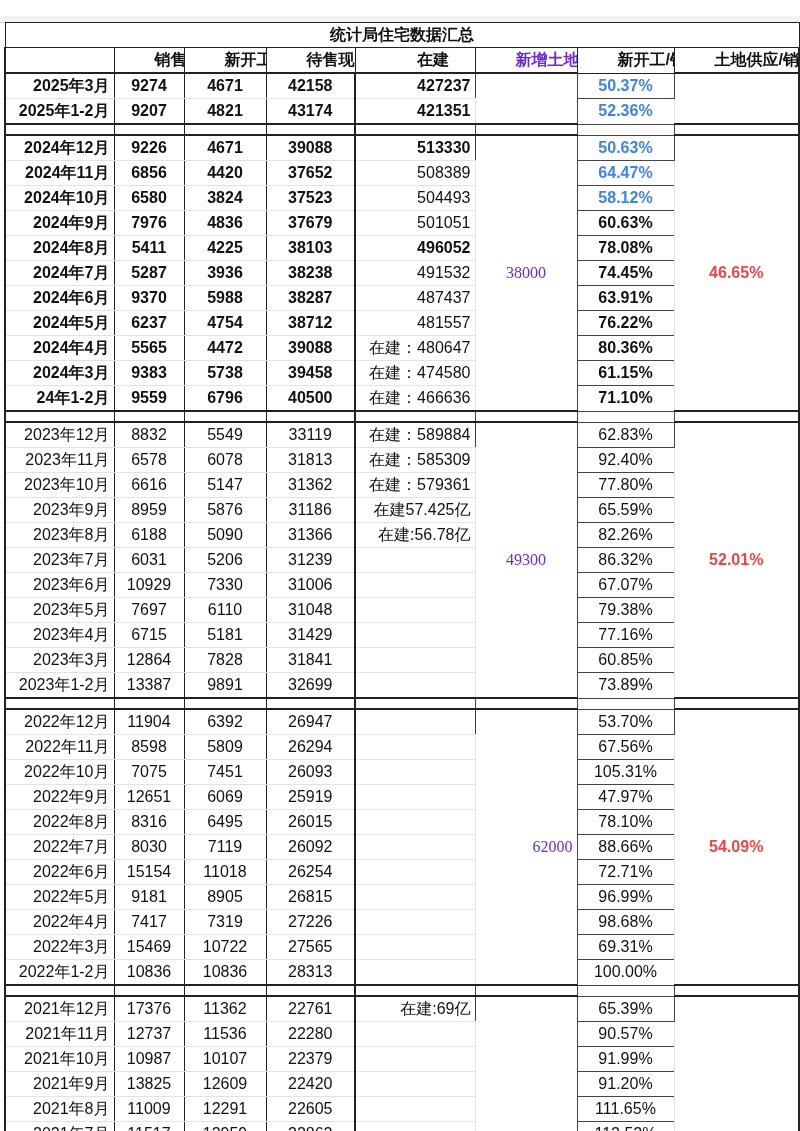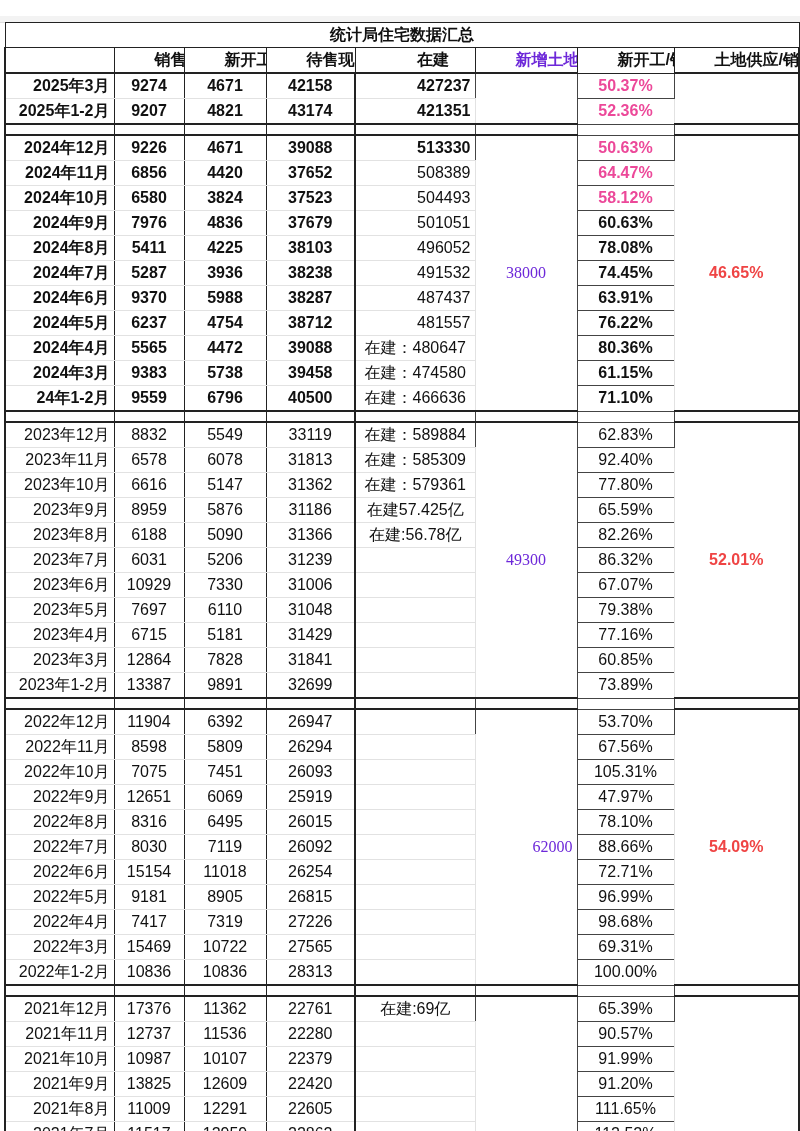--- a/index.html
+++ b/index.html
@@ -8,31 +8,31 @@
   .sheet { position:absolute; left:0; top:16px; width:800px; height:1131px; }
   .topstrip { position:absolute; left:0; top:0; width:800px; height:6px; background:#f3f3f3; border-bottom:1px solid #ddd; }
   table { position:absolute; left:4px; top:6px; border-collapse:collapse; table-layout:fixed; width:794px; }
   td { height:24px; padding:0 4px; font-size:16px; white-space:nowrap; overflow:hidden; border:1px solid #e2e2e2; line-height:24px; }
   .title td { text-align:center; font-weight:bold; font-size:16px; border:1px solid #222; border-bottom:1.5px solid #222; height:23px; }
   .hdr td { text-align:center; font-weight:bold; font-size:16px; border:1px solid #222; border-bottom:2px solid #222;padding-left:40px; }
   .c0 { text-align:right; border-left:2px solid #222 !important; border-right:1.5px solid #222; }
   .c1, .c2, .c3 { text-align:center; border-right:1.5px solid #222; }
   .c3 { border-right:2px solid #222; }
   .c4 { text-align:right; border-right:1.5px solid #444; }
-  .c4.note { text-align:center; }
+  .c4.note { text-align:right; }
   .c5 { text-align:center; border-right:1.5px solid #444; vertical-align:middle; }
   .c6 { text-align:center; border:1.5px solid #444 !important; }
   .c7 { text-align:center; border-right:2px solid #222 !important; vertical-align:middle; }
   .bold td { font-weight:bold; }
   .bold td.c4.note { font-weight:normal; }
   .bold td.c6 { font-weight:bold; }
   .bold td.c6.hi { font-weight:bold; }
   .bold td.c4.n { font-weight:normal; }
   .bold td.c4.b { font-weight:bold; }
-  .c6.hi { color:#ec4899; font-weight:bold; }
+  .c6.hi { color:#3b82f6; font-weight:bold; }
   .c7 { color:#ef4444; font-weight:bold; }
   .c5 { color:#6d28d9; font-weight:normal !important;font-family:Liberation Serif, serif; }
   .gap td { height:9px; line-height:9px; padding:0; border-top:2px solid #222; border-bottom:2px solid #222; }
   .gap td.c0 { border-left:2px solid #222 !important; }
   .gap td.c7 { border-right:2px solid #222 !important; }
   .lastrow td { border-bottom:2px solid #000000; }
 </style>
 </head>
 <body>
 
@@ -123,21 +123,21 @@
           <td class="c2">4836</td>
           <td class="c3">37679</td>
           <td class="c4 n" style="font-weight: normal;">501051</td>
           <td class="c6">60.63%</td>
         </tr>
         <tr class="bold">
           <td class="c0">2024年8月</td>
           <td class="c1">5411</td>
           <td class="c2">4225</td>
           <td class="c3">38103</td>
-          <td class="c4 n" style="font-weight: normal;">496052</td>
+          <td class="c4 n" style="font-weight: bold;">496052</td>
           <td class="c6">78.08%</td>
         </tr>
         <tr class="bold">
           <td class="c0">2024年7月</td>
           <td class="c1">5287</td>
           <td class="c2">3936</td>
           <td class="c3">38238</td>
           <td class="c4 n" style="font-weight: normal;">491532</td>
           <td class="c6">74.45%</td>
         </tr>

